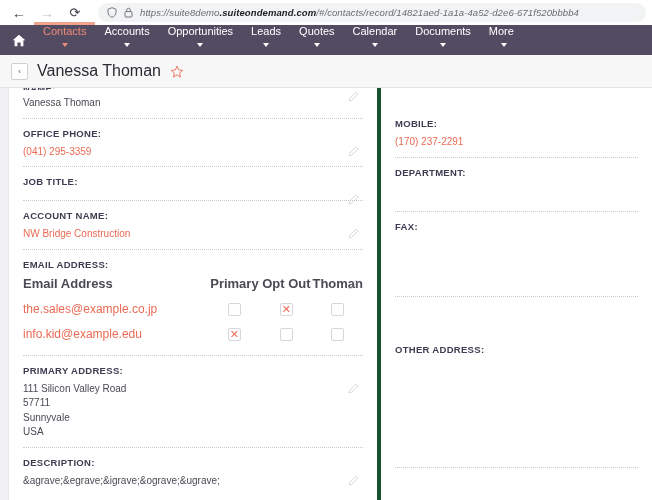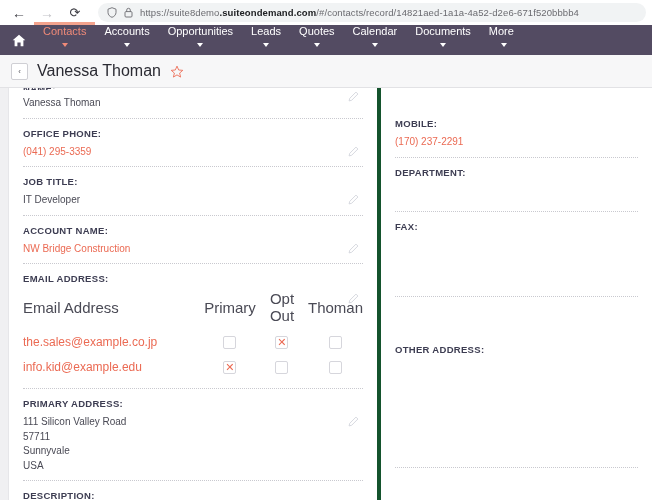--- a/index.html
+++ b/index.html
@@ -42,20 +42,21 @@
     padding: 0 9px;
     gap: 7px;
     overflow: hidden;
   }
   .urlbar svg { flex: none; display: block; }
   .url-text {
     font-size: 9.5px;
     color: #6b6b70;
     white-space: nowrap;
     letter-spacing: .1px;
+    font-style: italic;
   }
   .url-text .host { color: #202124; font-weight: bold; }
 
   
   .appnav {
     height: 30px;
     background: #534b62;
     display: flex;
     align-items: stretch;
     padding-left: 4px;
@@ -178,22 +179,22 @@
   }
   .pencil.at-value { top: 18px; }
 
   
   .field.clipped { margin-top: -5px; }
   .field.clipped .flabel { overflow: hidden; height: 7px; }
 
   
   .email-table { width: 100%; border-collapse: collapse; }
   .email-table th {
-    font-size: 15px;
-    font-weight: normal;
+    font-size: 13px;
+    font-weight: bold;
     color: #4a4a55;
     text-align: center;
     padding-bottom: 7px;
   }
   .email-table th.addr { text-align: left; }
   .email-table td {
     padding: 2px 0 5px 0;
     text-align: center;
   }
   .email-table td.addr {
@@ -313,21 +314,20 @@
       <div class="field">
         <span class="flabel">OFFICE PHONE:</span>
         <div class="fvalue link">(041) 295-3359</div>
         <svg class="pencil at-value" viewBox="0 0 16 16">
           <path d="M11.6 1.6 L14.4 4.4 L5.3 13.5 L1.6 14.4 L2.5 10.7 Z" fill="none" stroke="#9aa0b0" stroke-width="1.3"></path>
         </svg>
       </div>
 
       <div class="field">
         <span class="flabel">JOB TITLE:</span>
-        <div class="fvalue">IT Developer</div>
         <svg class="pencil at-value" viewBox="0 0 16 16">
           <path d="M11.6 1.6 L14.4 4.4 L5.3 13.5 L1.6 14.4 L2.5 10.7 Z" fill="none" stroke="#9aa0b0" stroke-width="1.3"></path>
         </svg>
       </div>
 
       <div class="field">
         <span class="flabel">ACCOUNT NAME:</span>
         <div class="fvalue link">NW Bridge Construction</div>
         <svg class="pencil at-value" viewBox="0 0 16 16">
           <path d="M11.6 1.6 L14.4 4.4 L5.3 13.5 L1.6 14.4 L2.5 10.7 Z" fill="none" stroke="#9aa0b0" stroke-width="1.3"></path>

